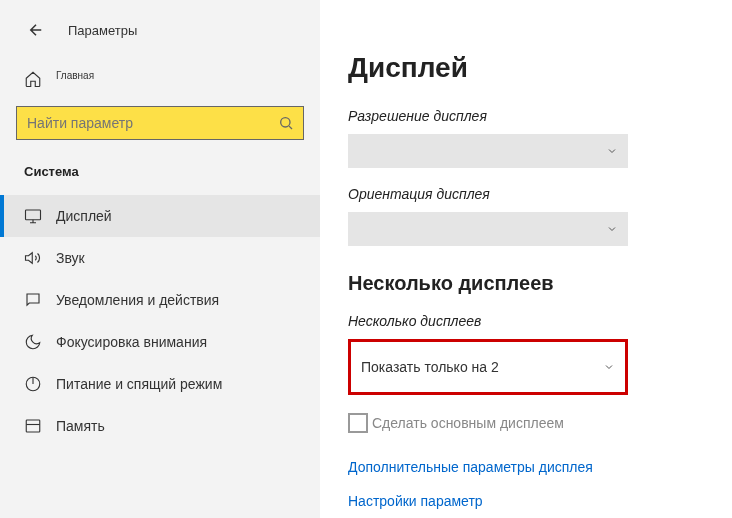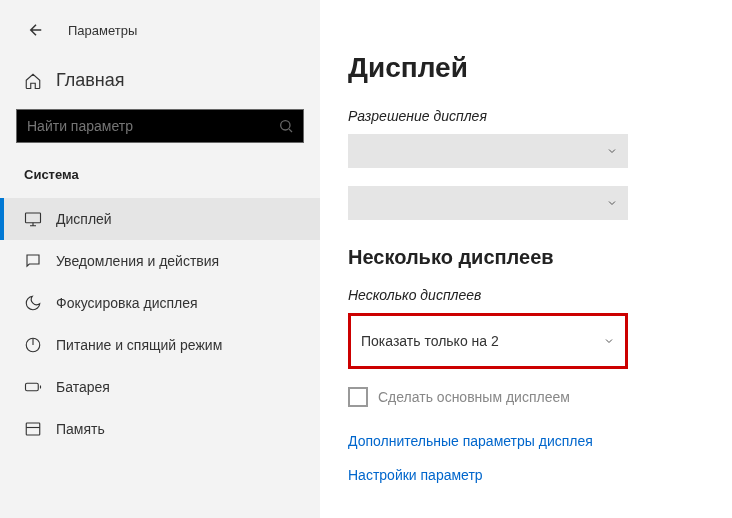--- a/index.html
+++ b/index.html
@@ -3,25 +3,25 @@
   <meta charset="utf-8">
   <style>
     * { margin: 0; padding: 0; box-sizing: border-box; font-family: "Segoe UI", sans-serif; }
     body { width: 732px; height: 518px; background: #fff; display: flex; overflow: hidden; }
     
     .sidebar { width: 320px; background: #f3f3f3; display: flex; flex-direction: column; padding-top: 12px; }
     .header-row { display: flex; align-items: center; gap: 20px; padding: 6px 24px 18px 24px; }
     .back-btn { display: flex; align-items: center; justify-content: center; width: 24px; height: 24px; cursor: pointer; color: #333; }
     .app-title { font-size: 13px; color: #333; }
     
-    .home-row { display: flex; align-items: center; gap: 14px; padding: 10px 24px 10px 24px; cursor: pointer; color: #333; font-size: 18px; }
+    .home-row { display: flex; gap: 14px; padding: 10px 24px 10px 24px; cursor: pointer; color: #333; font-size: 10px; }
     .home-row .icon { width: 18px; height: 18px; display: flex; align-items: center; justify-content: center; }
     
     .search-wrap { padding: 8px 16px 16px 16px; }
-    .search-box { position: relative; border: 1px solid #666; background: #000000; height: 34px; display: flex; align-items: center; }
+    .search-box { position: relative; border: 1px solid #666; background: #fde047; height: 34px; display: flex; align-items: center; }
     .search-input { flex: 1; border: none; outline: none; background: transparent; padding: 0 10px; font-size: 14px; color: #666; height: 100%; }
     .search-icon { width: 34px; display: flex; align-items: center; justify-content: center; color: #666; }
     
     .section-label { font-size: 13px; font-weight: 600; color: #222; padding: 8px 24px 8px 24px; }
     
     .nav { display: flex; flex-direction: column; margin-top: 8px; }
     .nav-item { display: flex; align-items: center; gap: 14px; padding: 12px 24px 12px 20px; cursor: pointer; color: #333; font-size: 14px; border-left: 4px solid transparent; }
     .nav-item.active { background: #e5e5e5; border-left-color: #0078d4; }
     .nav-item .icon { width: 18px; height: 18px; display: flex; align-items: center; justify-content: center; color: #333; }
     
@@ -29,21 +29,21 @@
     .page-title { font-size: 28px; font-weight: 600; color: #222; margin-bottom: 24px; }
     
     .field-label { font-size: 14px; color: #222; margin-bottom: 10px; font-style: italic; }
     .dropdown { position: relative; width: 280px; height: 34px; background: #e5e5e5; border: none; display: flex; align-items: center; padding: 0 10px; cursor: pointer; margin-bottom: 18px; }
     .dropdown .chev { position: absolute; right: 10px; top: 50%; transform: translateY(-50%); color: #555; }
     .dropdown .value { font-size: 14px; color: #333; }
     .dropdown.highlighted { border: 3px solid #c00; background: #fff; height: 56px; }
     
     .section-heading { font-size: 20px; font-weight: 600; color: #222; margin-top: 26px; margin-bottom: 18px; }
     
-    .checkbox-row { display: flex; align-items: center; gap: 10px; margin-top: 14px; margin-bottom: 26px; text-align: right; }
+    .checkbox-row { display: flex; align-items: center; gap: 4px; margin-top: 14px; margin-bottom: 26px; text-align: right; }
     .checkbox { width: 20px; height: 20px; border: 2px solid #999; background: #fff; cursor: pointer; }
     .checkbox-label { font-size: 14px; color: #888; }
     
     .link { color: #0066cc; font-size: 14px; cursor: pointer; margin-bottom: 18px; display: block; }
     
     svg { display: block; }
   </style>
 </head>
 <body>
 
@@ -86,50 +86,49 @@
         <svg width="18" height="18" viewBox="0 0 24 24" fill="none" stroke="currentColor" stroke-width="1.5">
             <rect x="2" y="4" width="20" height="13" rx="1"></rect>
             <path d="M8 21h8M12 17v4"></path>
           </svg>
       </span>
       <span>Дисплей</span>
     </div>
     <div class="nav-item">
       <span class="icon">
         <svg width="18" height="18" viewBox="0 0 24 24" fill="none" stroke="currentColor" stroke-width="1.5">
+            <path d="M11 5L6 9H2v6h4l5 4V5zM15 9a4 4 0 010 6M18 6a8 8 0 010 12"></path>
+          </svg>
+      </span>
+      <span>Звук</span>
+    </div>
+    <div class="nav-item">
+      <span class="icon">
+        <svg width="18" height="18" viewBox="0 0 24 24" fill="none" stroke="currentColor" stroke-width="1.5">
             <path d="M4 4h16v12H7l-3 3V4z"></path>
           </svg>
       </span>
       <span>Уведомления и действия</span>
     </div>
     <div class="nav-item">
       <span class="icon">
         <svg width="18" height="18" viewBox="0 0 24 24" fill="none" stroke="currentColor" stroke-width="1.5">
             <path d="M21 12.8A9 9 0 1111.2 3a7 7 0 009.8 9.8z"></path>
           </svg>
       </span>
-      <span>Фокусировка дисплея</span>
+      <span>Фокусировка внимания</span>
     </div>
     <div class="nav-item">
       <span class="icon">
         <svg width="18" height="18" viewBox="0 0 24 24" fill="none" stroke="currentColor" stroke-width="1.5">
             <circle cx="12" cy="12" r="9"></circle>
             <path d="M12 3v9"></path>
           </svg>
       </span>
       <span>Питание и спящий режим</span>
-    </div>
-    <div class="nav-item">
-      <span class="icon">
-        <svg width="18" height="18" viewBox="0 0 24 24" fill="none" stroke="currentColor" stroke-width="1.5">
-            <rect x="2" y="7" width="17" height="10" rx="2"></rect>
-            <path d="M22 10v4"></path>
-          </svg>
-      </span>
-      <span>Батарея</span>
     </div>
     <div class="nav-item">
       <span class="icon">
         <svg width="18" height="18" viewBox="0 0 24 24" fill="none" stroke="currentColor" stroke-width="1.5">
             <rect x="3" y="4" width="18" height="16" rx="1"></rect>
             <path d="M3 10h18"></path>
           </svg>
       </span>
       <span>Память</span>
     </div>
@@ -142,20 +141,21 @@
   <div class="field-label">Разрешение дисплея</div>
   <div class="dropdown">
     <span class="value"></span>
     <span class="chev">
       <svg width="12" height="12" viewBox="0 0 24 24" fill="none" stroke="currentColor" stroke-width="2">
           <path d="M6 9l6 6 6-6"></path>
         </svg>
     </span>
   </div>
 
+  <div class="field-label">Ориентация дисплея</div>
   <div class="dropdown">
     <span class="value"></span>
     <span class="chev">
       <svg width="12" height="12" viewBox="0 0 24 24" fill="none" stroke="currentColor" stroke-width="2">
           <path d="M6 9l6 6 6-6"></path>
         </svg>
     </span>
   </div>
 
   <h2 class="section-heading">Несколько дисплеев</h2>

